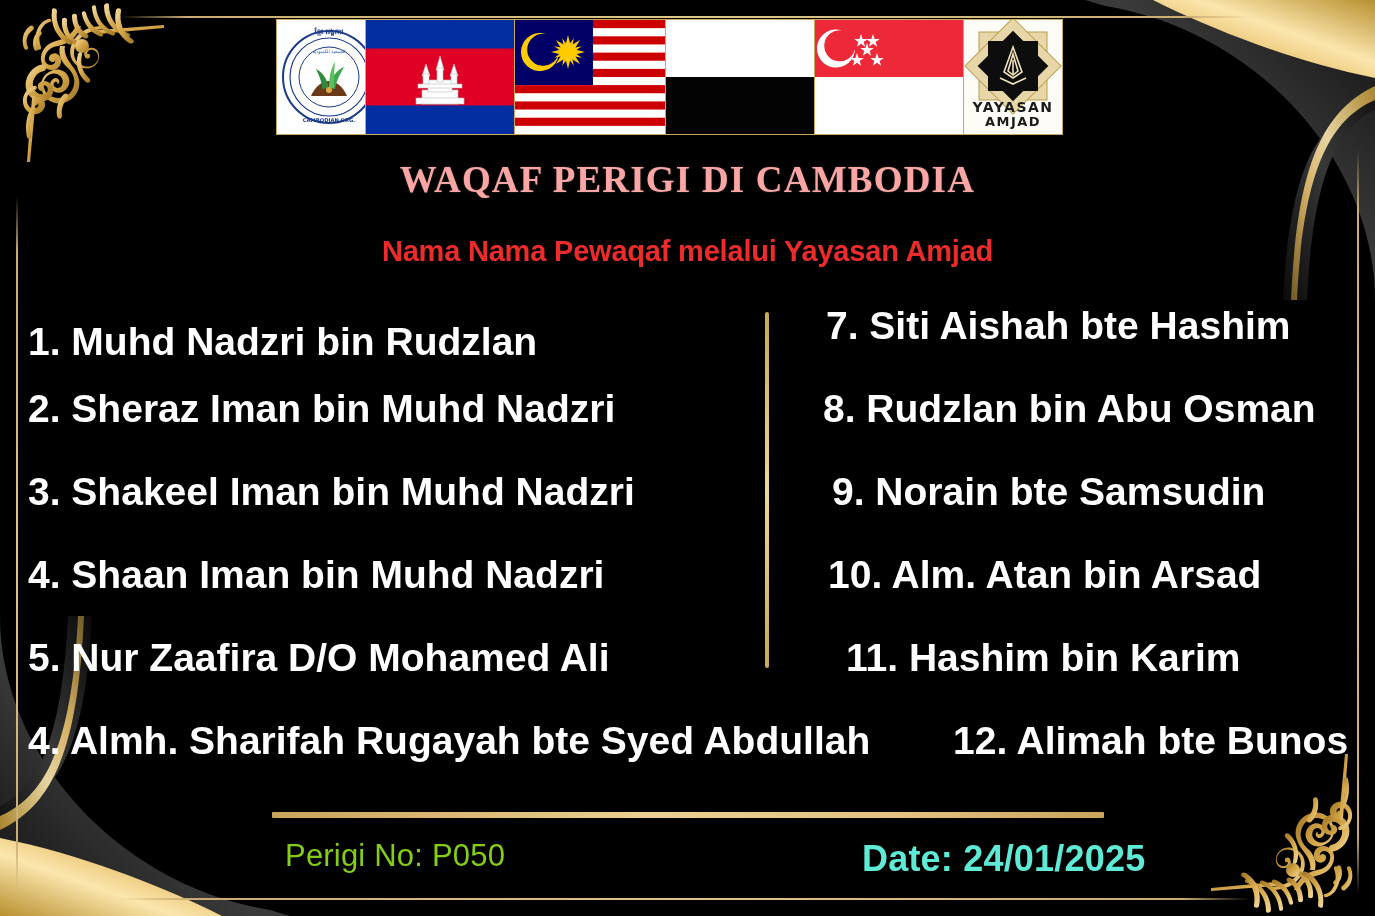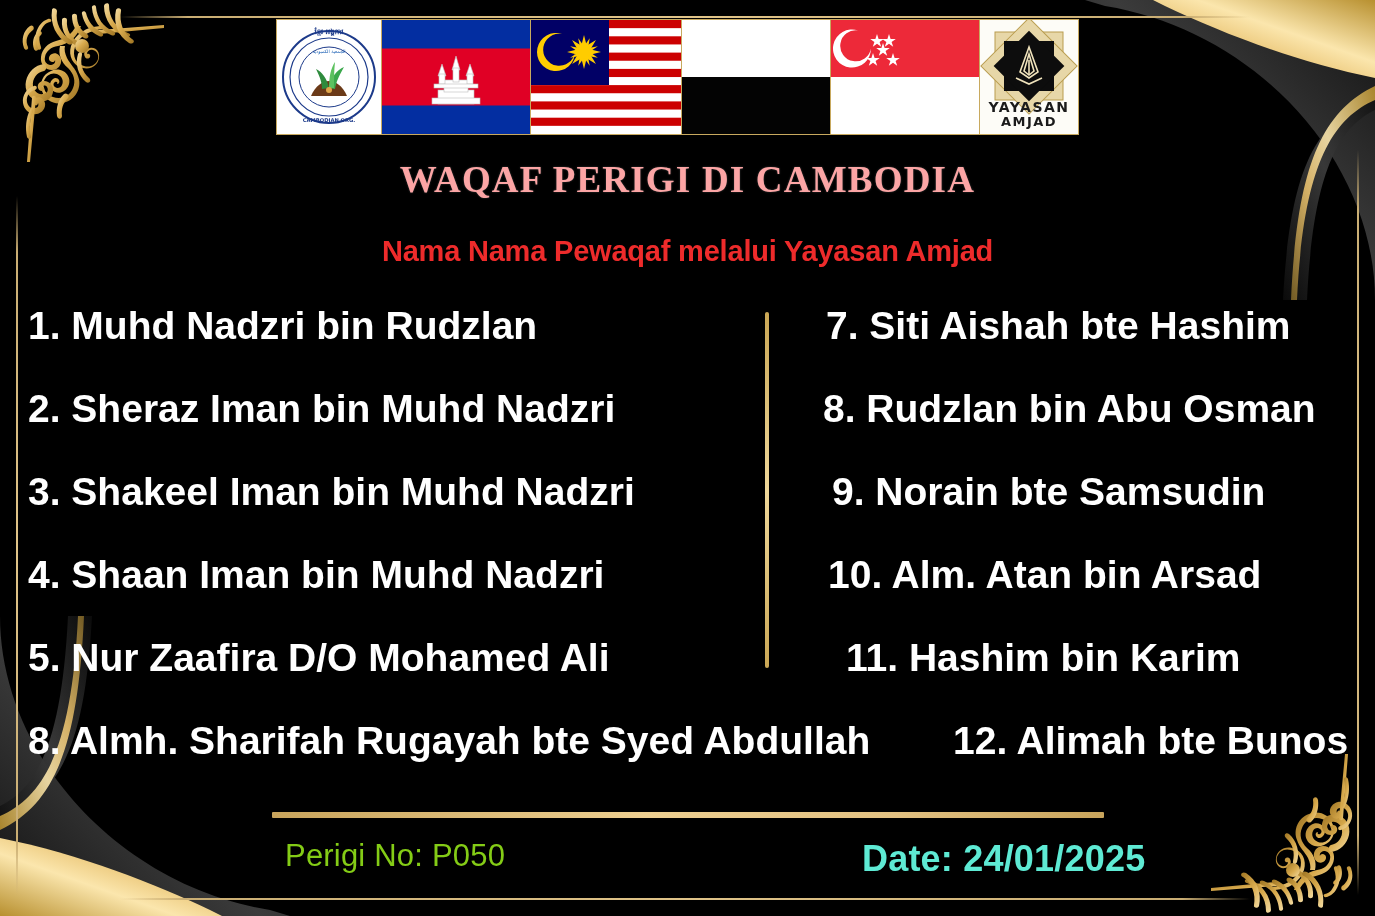--- a/index.html
+++ b/index.html
@@ -40,21 +40,21 @@
     position:absolute;left:276px;top:19px;
     height:116px;
     display:flex;align-items:stretch;
     border:1px solid #c8a95f;
     box-sizing:border-box;
     background:#c8a95f;
     gap:1px;
   }
   .logostrip > *{display:block;height:100%;}
   .cell{position:relative;overflow:hidden;background:#fff;}
-  .c-ataa{width:104px;}
+  .c-ataa{width:88px;}
   .c-kh{width:148px;}
   .c-my{width:150px;}
   .c-wb{width:148px;}
   .c-sg{width:148px;}
   .c-amjad{width:98px;}
 
   
   .title{
     position:absolute;left:0;right:0;top:158px;
     text-align:center;
@@ -368,26 +368,26 @@
     </div>
 
   </div>
 
   <div class="title">WAQAF PERIGI DI CAMBODIA</div>
   <div class="subtitle">Nama Nama Pewaqaf melalui Yayasan Amjad</div>
 
   <div class="divider"></div>
 
   <div class="names">
-    <div class="name-row col-L" style="top:10px;">1. Muhd Nadzri bin Rudzlan</div>
+    <div class="name-row col-L" style="top:26px;">1. Muhd Nadzri bin Rudzlan</div>
     <div class="name-row col-L" style="top:93px;">2. Sheraz Iman bin Muhd Nadzri</div>
     <div class="name-row col-L" style="top:176px;">3. Shakeel Iman bin Muhd Nadzri</div>
     <div class="name-row col-L" style="top:259px;">4. Shaan Iman bin Muhd Nadzri</div>
     <div class="name-row col-L" style="top:342px;">5. Nur Zaafira D/O Mohamed Ali</div>
-    <div class="name-row col-L" style="top:425px;">8. Almh. Sharifah Rugayah bte Syed Abdullah</div>
+    <div class="name-row col-L" style="top:425px;">4. Almh. Sharifah Rugayah bte Syed Abdullah</div>
 
     <div class="name-row col-R" style="top:10px;">7. Siti Aishah bte Hashim</div>
     <div class="name-row col-R" style="top:93px;left:795px;">8. Rudzlan bin Abu Osman</div>
     <div class="name-row col-R" style="top:176px;left:804px;">9. Norain bte Samsudin</div>
     <div class="name-row col-R" style="top:259px;left:800px;">10. Alm. Atan bin Arsad</div>
     <div class="name-row col-R" style="top:342px;left:818px;">11. Hashim bin Karim</div>
     <div class="name-row col-R" style="top:425px;left:925px;">12. Alimah bte Bunos</div>
   </div>
 
   <div class="footer-rule"></div>

